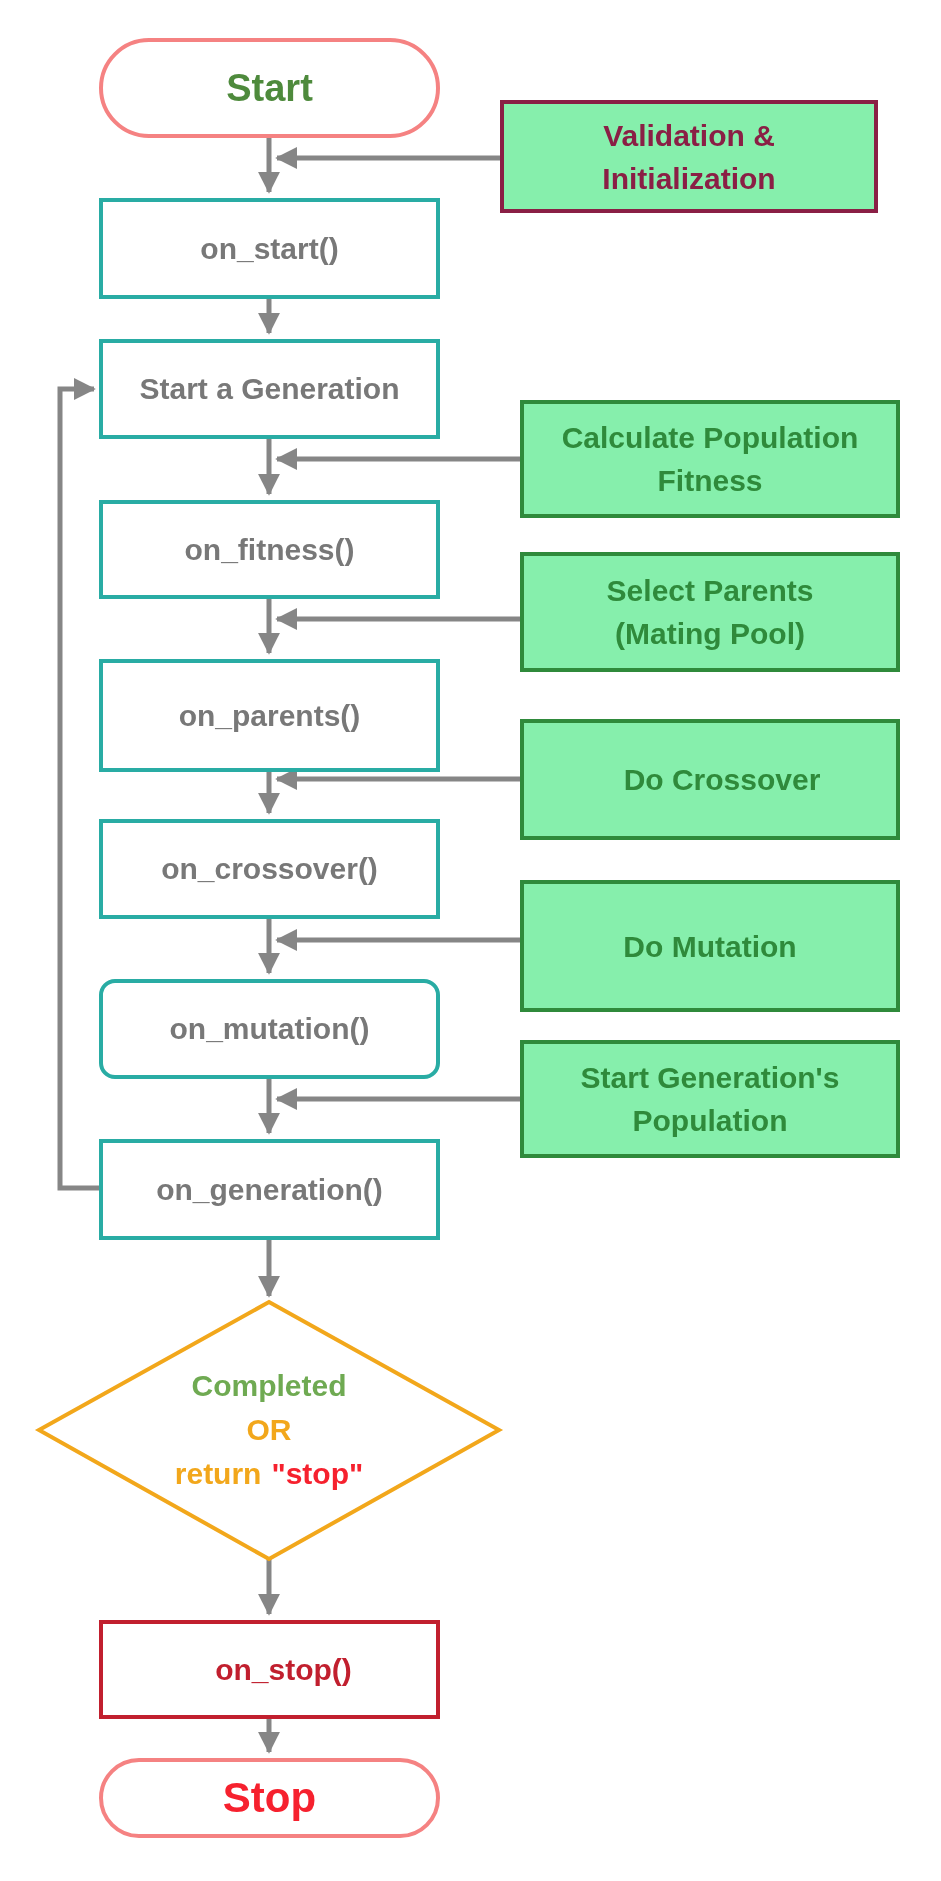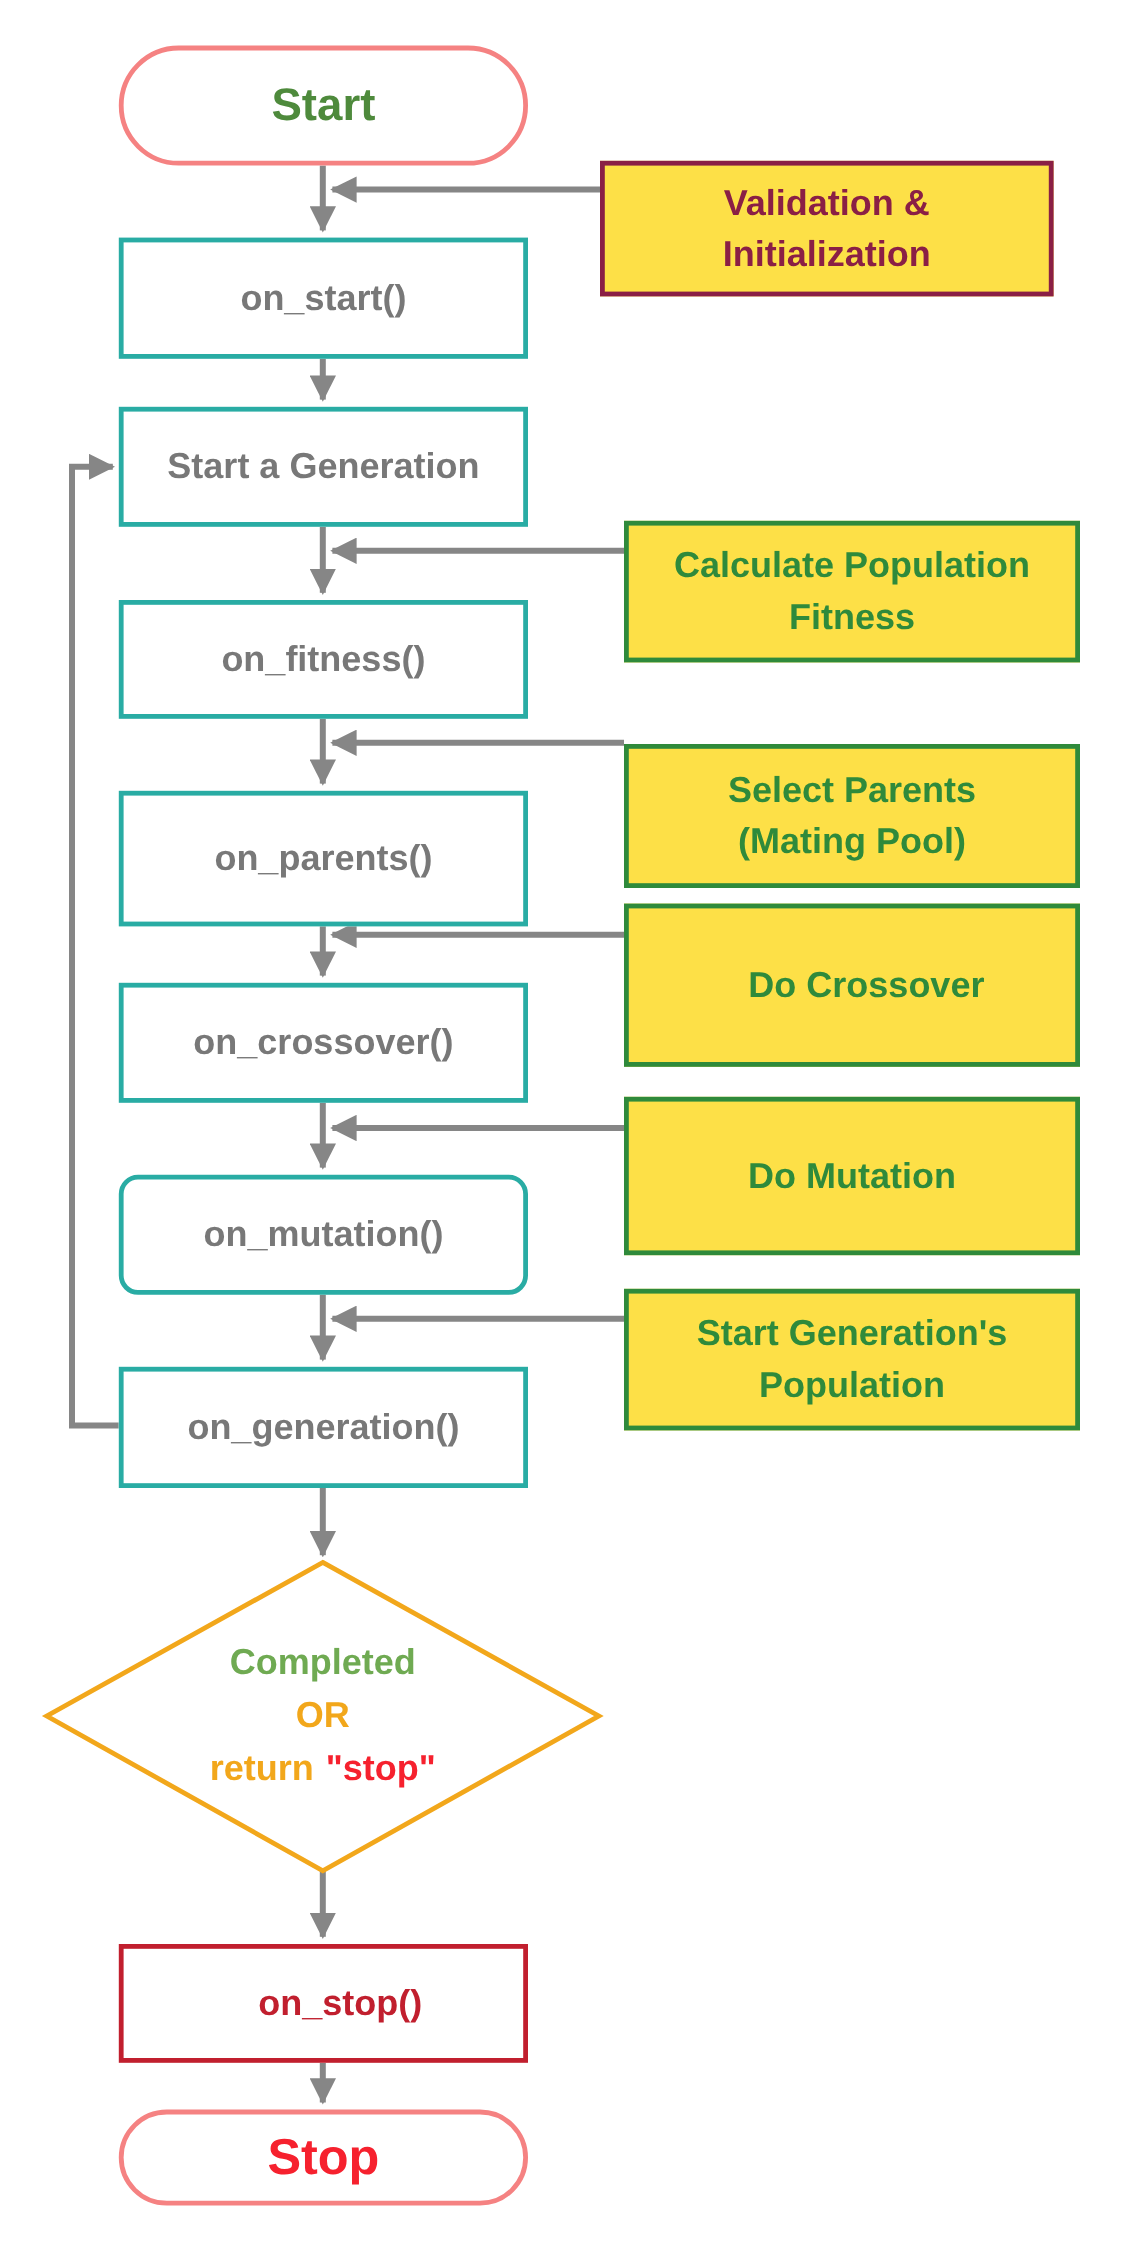--- a/index.html
+++ b/index.html
@@ -36,22 +36,22 @@
   .teal-box .lbl{color:var(--gray-text);font-size:30px;font-weight:700;}
   .pill{border:4px solid var(--pink-border);border-radius:52px;}
   .start-lbl{color:var(--green-text);font-size:38px;font-weight:700;}
   .stop-lbl{color:var(--red);font-size:42px;font-weight:700;}
   .crimson-box{border:4px solid var(--crimson);padding-left:28px;}
   .crimson-box .lbl{color:var(--crimson);font-size:30px;font-weight:700;}
 
   .annotation{
     position:absolute;left:520px;width:380px;
     display:flex;flex-direction:column;justify-content:center;align-items:center;
-    text-align:center;background:#fde047;
-    font-size:30px;font-weight:700;line-height:43px;margin-top:34px;
+    text-align:center;background:#86efac;
+    font-size:30px;font-weight:700;line-height:43px;
   }
   .green-anno{border:4px solid var(--green-box);color:var(--green-box);}
   .maroon-anno{border:4px solid var(--maroon);color:var(--maroon);left:500px;width:378px;}
 
   .diamond-text{
     position:absolute;left:104px;top:1364px;width:330px;
     text-align:center;font-size:30px;font-weight:700;line-height:44px;
     background:transparent;
   }
   .dt-completed{color:var(--light-green);display:block;}
@@ -149,26 +149,26 @@
   <div class="annotation maroon-anno" style="top:100px;height:113px;">
     <span>Validation &amp;</span>
     <span>Initialization</span>
   </div>
 
   <div class="annotation green-anno" style="top:400px;height:118px;">
     <span>Calculate Population</span>
     <span>Fitness</span>
   </div>
 
-  <div class="annotation green-anno" style="top:586px;height:120px;">
+  <div class="annotation green-anno" style="top:552px;height:120px;">
     <span>Select Parents</span>
     <span>(Mating Pool)</span>
   </div>
 
-  <div class="annotation green-anno" style="top:719px;height:136px;padding-left:24px;">
+  <div class="annotation green-anno" style="top:719px;height:121px;padding-left:24px;">
     <span>Do Crossover</span>
   </div>
 
   <div class="annotation green-anno" style="top:880px;height:132px;">
     <span>Do Mutation</span>
   </div>
 
   <div class="annotation green-anno" style="top:1040px;height:118px;">
     <span>Start Generation's</span>
     <span>Population</span>

